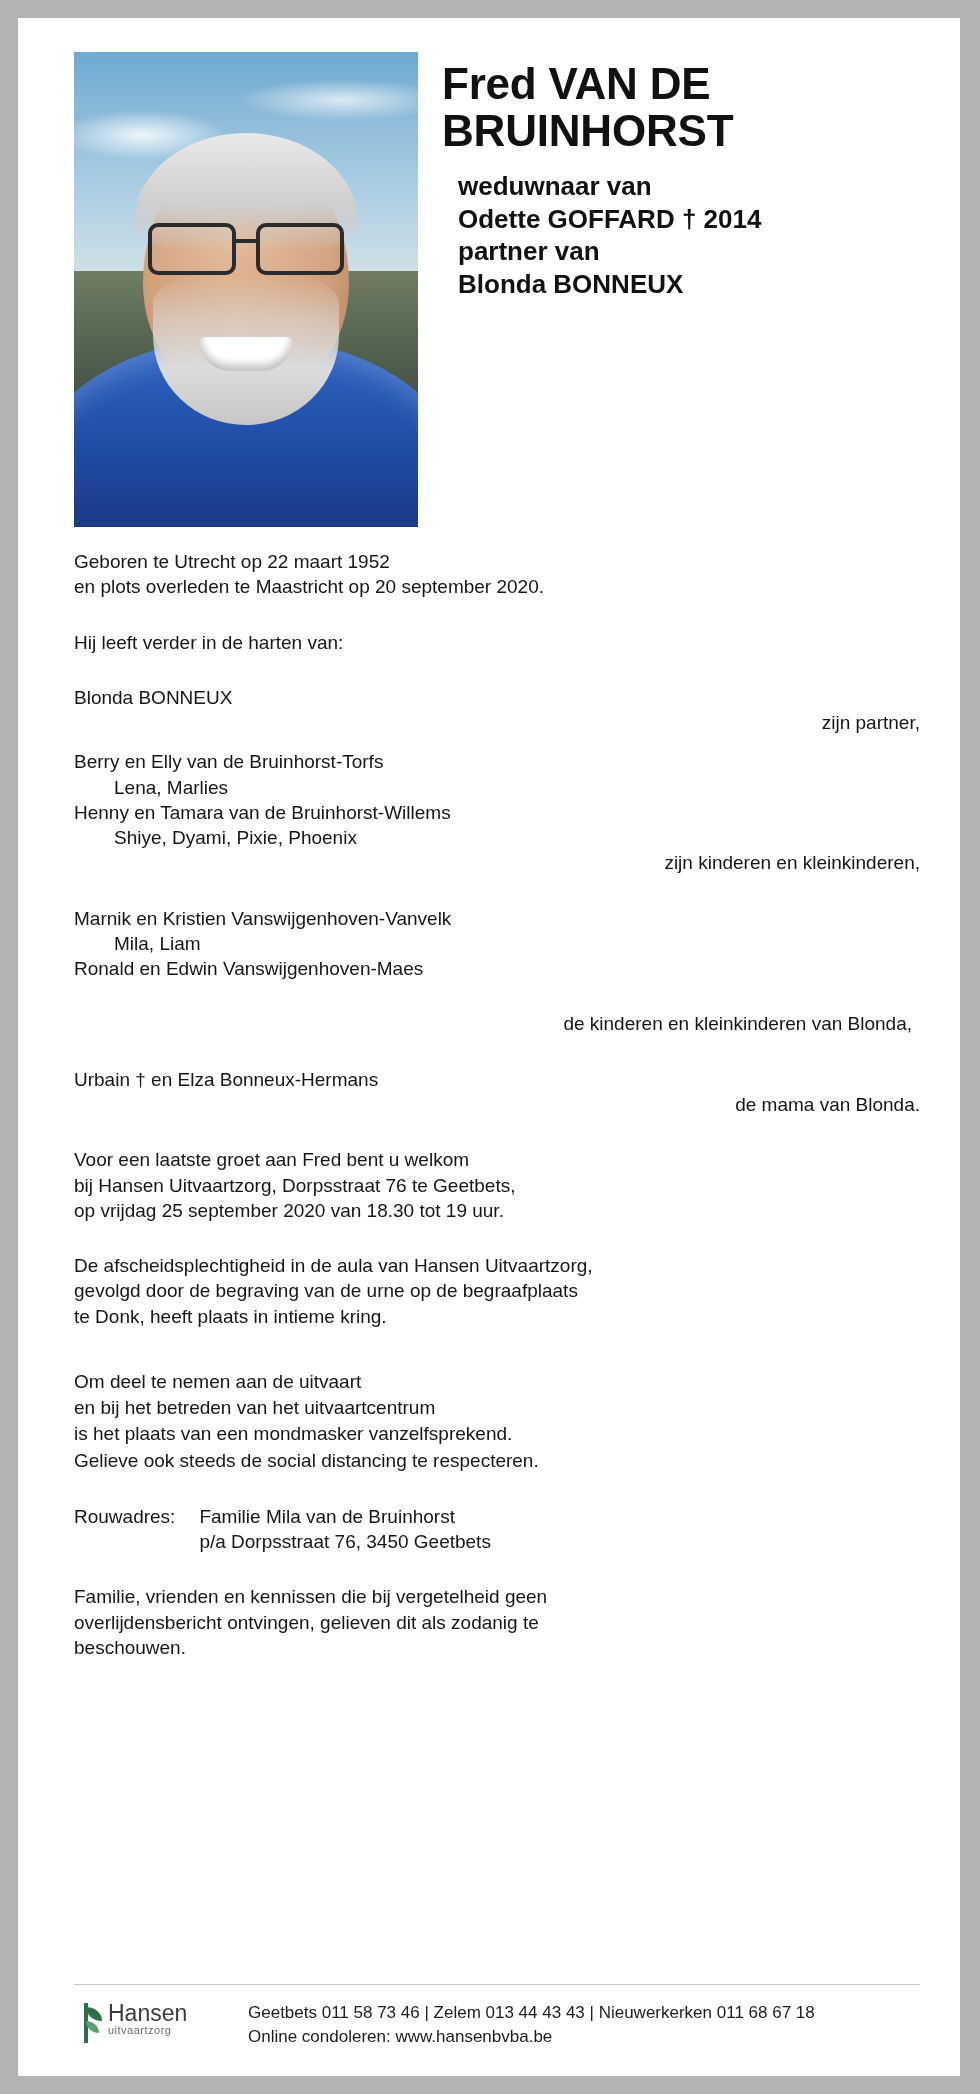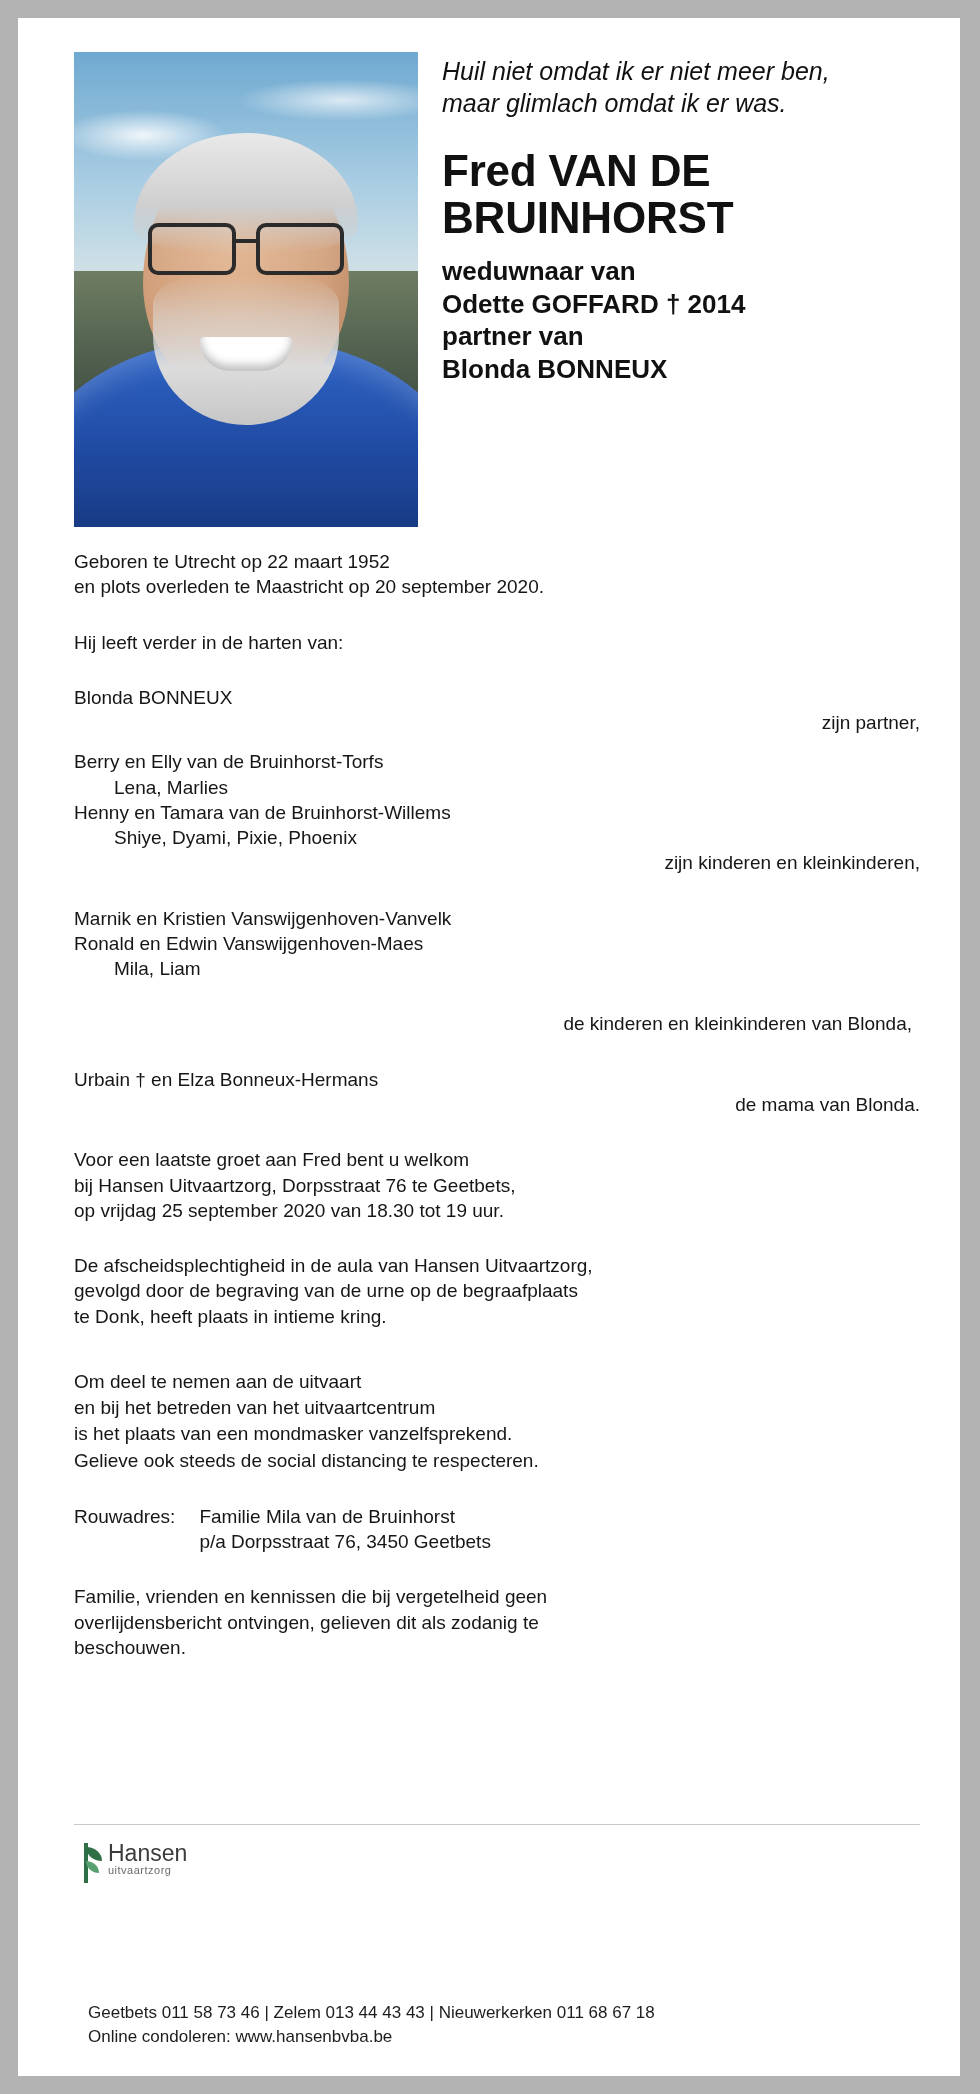--- a/index.html
+++ b/index.html
@@ -150,21 +150,21 @@
     line-height: 1.07;
     letter-spacing: -0.2px;
     color: #111;
     margin: 4px 0 14px 0;
   }
   .rel {
     font-weight: bold;
     font-size: 26px;
     line-height: 1.25;
     color: #111;
-    margin: 0;
+    margin: 16px;
   }
 
   
   .body {
     padding-top: 22px;
     font-size: 19px;
     line-height: 1.33;
     color: #161616;
   }
   .p { margin: 0; }
@@ -183,21 +183,20 @@
   
   .footer {
     position: absolute;
     left: 56px;
     right: 40px;
     bottom: 26px;
     border-top: 1px solid #c9c9c9;
     padding-top: 16px;
     display: flex;
     align-items: flex-start;
-    flex-direction: column;
   }
   .logo {
     flex: 0 0 160px;
     display: flex;
     align-items: flex-start;
     gap: 8px;
   }
   .logo-mark {
     width: 26px;
     height: 42px;
@@ -259,24 +258,20 @@
         <div class="mouth"></div>
         <div class="hair"></div>
         <div class="glasses">
           <div class="lens l"></div>
           <div class="bridge"></div>
           <div class="lens r"></div>
         </div>
       </div>
 
       <div class="head-text">
-        <p class="motto">
-          <span>Huil niet omdat ik er niet meer ben,</span><br>
-          <span>maar glimlach omdat ik er was.</span>
-        </p>
         <h1 class="name">
           <span>Fred VAN DE</span><br>
           <span>BRUINHORST</span>
         </h1>
         <p class="rel">
           <span>weduwnaar van</span><br>
           <span>Odette GOFFARD † 2014</span><br>
           <span>partner van</span><br>
           <span>Blonda BONNEUX</span>
         </p>
@@ -297,22 +292,22 @@
 
       <div class="gap-s"></div>
       <p class="p">Berry en Elly van de Bruinhorst-Torfs</p>
       <p class="p indent">Lena, Marlies</p>
       <p class="p">Henny en Tamara van de Bruinhorst-Willems</p>
       <p class="p indent">Shiye, Dyami, Pixie, Phoenix</p>
       <p class="p right">zijn kinderen en kleinkinderen,</p>
 
       <div class="gap-m"></div>
       <p class="p">Marnik en Kristien Vanswijgenhoven-Vanvelk</p>
+      <p class="p indent">Mila, Liam</p>
       <p class="p">Ronald en Edwin Vanswijgenhoven-Maes</p>
-      <p class="p indent">Mila, Liam</p>
 
       <div class="gap-m"></div>
       <p class="p center-right">de kinderen en kleinkinderen van Blonda,</p>
 
       <div class="gap-m"></div>
       <p class="p">Urbain † en Elza Bonneux-Hermans</p>
       <p class="p right">de mama van Blonda.</p>
 
       <div class="gap-m"></div>
       <p class="p">Voor een laatste groet aan Fred bent u welkom</p>

